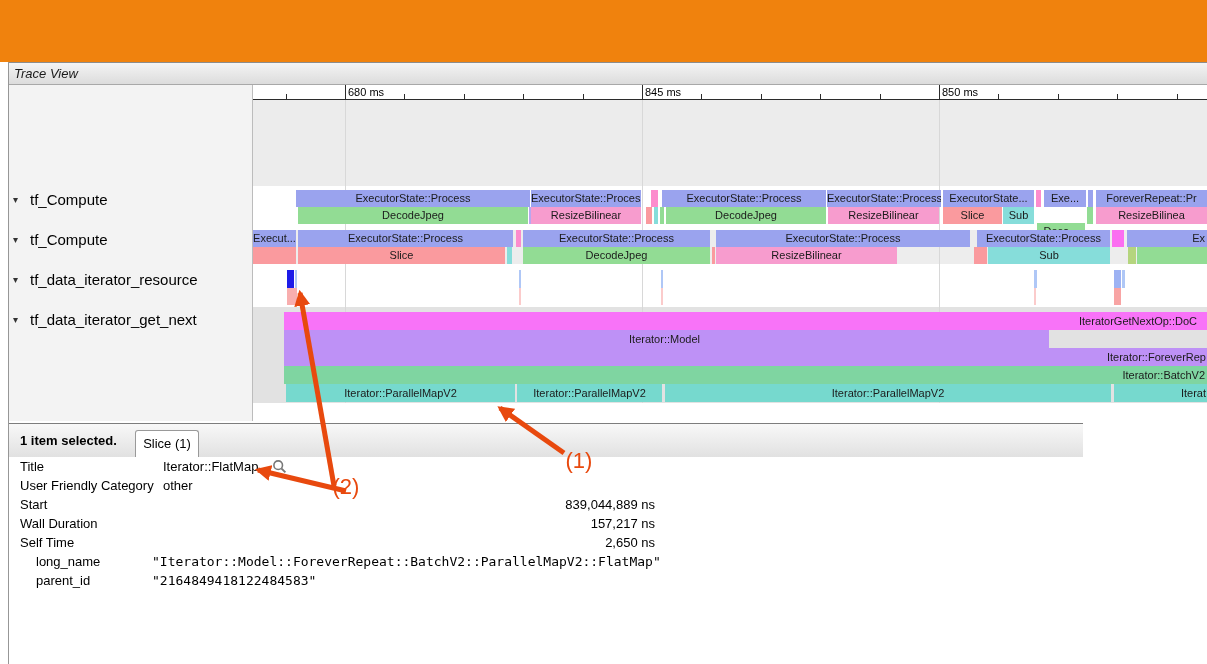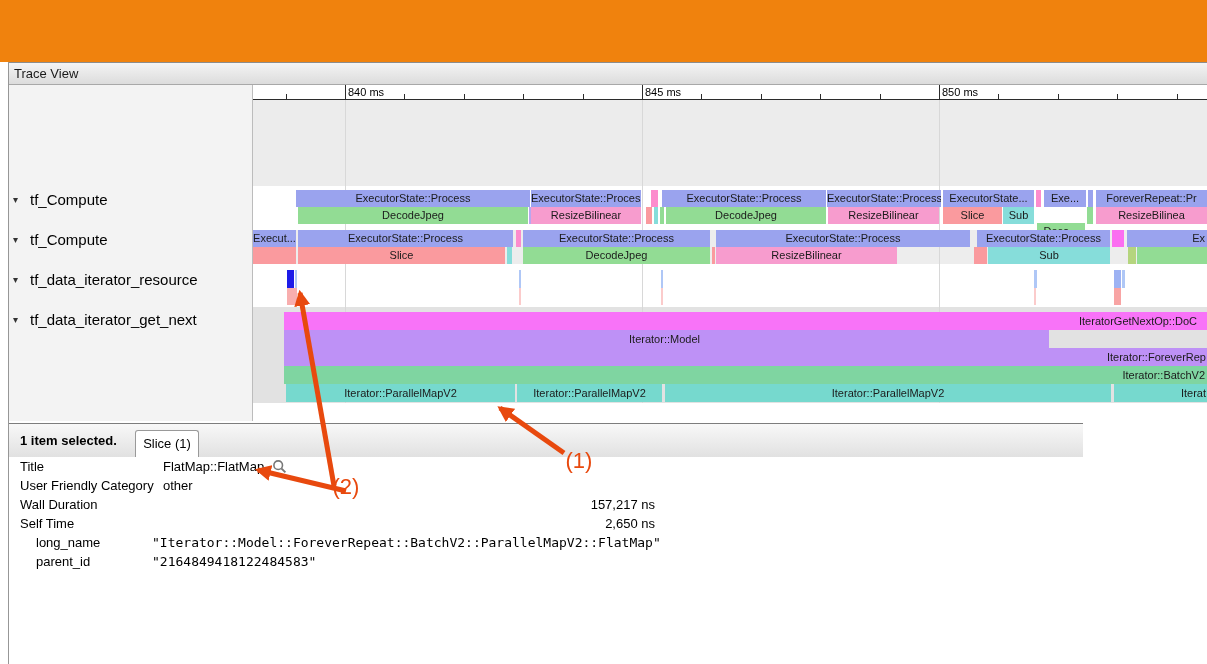--- a/index.html
+++ b/index.html
@@ -3,21 +3,21 @@
 <meta charset="utf-8">
 <style>
   html,body{margin:0;padding:0;background:#fff;}
   #page{position:relative;width:1207px;height:664px;overflow:hidden;
         font-family:"Liberation Sans","DejaVu Sans",sans-serif;background:#fff;}
   #masthead{position:absolute;left:0;top:0;width:1207px;height:62px;}
   #win-left-border{position:absolute;left:8px;top:62px;width:1px;height:602px;background:#979797;}
   #titlebar{position:absolute;left:9px;top:62px;width:1198px;height:21px;
         background:linear-gradient(#f4f4f4,#dcdcdc);
         border-top:1px solid #8c8c8c;border-bottom:1px solid #a8a8a8;}
-  #titlebar span{position:absolute;left:5px;top:3px;font-size:13px;color:#1a1a1a;}
+  #titlebar span{position:absolute;left:5px;top:3px;font-size:13px;color:#1a1a1a;font-style:italic;}
   #label-panel{position:absolute;left:9px;top:85px;width:243px;height:336px;background:#f3f3f3;
         border-right:1px solid #bcbcbc;}
   .track-row{position:absolute;left:0;height:20px;width:243px;}
   .track-tri{position:absolute;left:4px;top:3px;font-size:10px;color:#333;}
   .track-name{position:absolute;left:21px;top:0;font-size:15px;color:#000;white-space:nowrap;}
   #timeline-bg{position:absolute;left:253px;top:85px;width:954px;height:336px;background:#fff;}
   #ruler{position:absolute;left:253px;top:85px;width:954px;height:14px;background:#fff;
         border-bottom:1px solid #2b2b2b;}
   .rmajor{position:absolute;top:0;bottom:0;width:1px;background:#2b2b2b;}
   .rminor{position:absolute;bottom:0;height:5px;width:1px;background:#2b2b2b;}
@@ -86,21 +86,21 @@
       <div class="rminor" style="left: 270px;"></div>
       <div class="rminor" style="left: 330px;"></div>
       <div class="rminor" style="left: 448px;"></div>
       <div class="rminor" style="left: 508px;"></div>
       <div class="rminor" style="left: 567px;"></div>
       <div class="rminor" style="left: 627px;"></div>
       <div class="rminor" style="left: 745px;"></div>
       <div class="rminor" style="left: 805px;"></div>
       <div class="rminor" style="left: 864px;"></div>
       <div class="rminor" style="left: 924px;"></div>
-      <div class="rlabel" style="left: 95px;">840 ms</div>
+      <div class="rlabel" style="left: 95px;">680 ms</div>
       <div class="rlabel" style="left: 392px;">845 ms</div>
       <div class="rlabel" style="left: 689px;">850 ms</div>
     </div>
   <div id="stage">
       <div class="zone" style="left: 253px; top: 100px; width: 954px; height: 86px; background: rgb(236, 236, 236);"></div>
       <div class="zone" style="left: 253px; top: 230px; width: 954px; height: 34px; background: rgb(237, 237, 237);"></div>
       <div class="zone" style="left: 253px; top: 307px; width: 954px; height: 96px; background: rgb(226, 226, 226);"></div>
       <div class="grid" style="left: 345px; top: 100px; height: 303px;"></div>
       <div class="grid" style="left: 642px; top: 100px; height: 303px;"></div>
       <div class="grid" style="left: 939px; top: 100px; height: 303px;"></div>
@@ -167,29 +167,33 @@
       <div class="bar" style="left: 1114px; top: 384px; width: 93px; height: 18px; line-height: 18px; background: rgb(118, 217, 206); text-align: right; padding-right: 1px;">Iterat</div>
     </div>
 
   <div id="analysis-band">
     <span id="selected-text">1 item selected.</span>
     <div id="slice-tab">Slice (1)</div>
   </div>
   <div id="analysis-content">
       <div class="arow">
         <span class="alabel">Title</span>
-        <span class="avalue">FlatMap::FlatMap</span>
+        <span class="avalue">Iterator::FlatMap</span>
         <span class="mag"><svg width="15" height="15">
             <circle cx="6.2" cy="6.2" r="4.3" fill="none" stroke="#787878" stroke-width="1.6"></circle>
             <line x1="9.6" y1="9.6" x2="13.4" y2="13.4" stroke="#787878" stroke-width="2"></line>
           </svg></span>
       </div>
       <div class="arow">
         <span class="alabel">User Friendly Category</span>
         <span class="avalue">other</span>
+      </div>
+      <div class="arow">
+        <span class="alabel">Start</span>
+        <span class="anum">839,044,889 ns</span>
       </div>
       <div class="arow">
         <span class="alabel">Wall Duration</span>
         <span class="anum">157,217 ns</span>
       </div>
       <div class="arow">
         <span class="alabel">Self Time</span>
         <span class="anum">2,650 ns</span>
       </div>
       <div class="arow">

